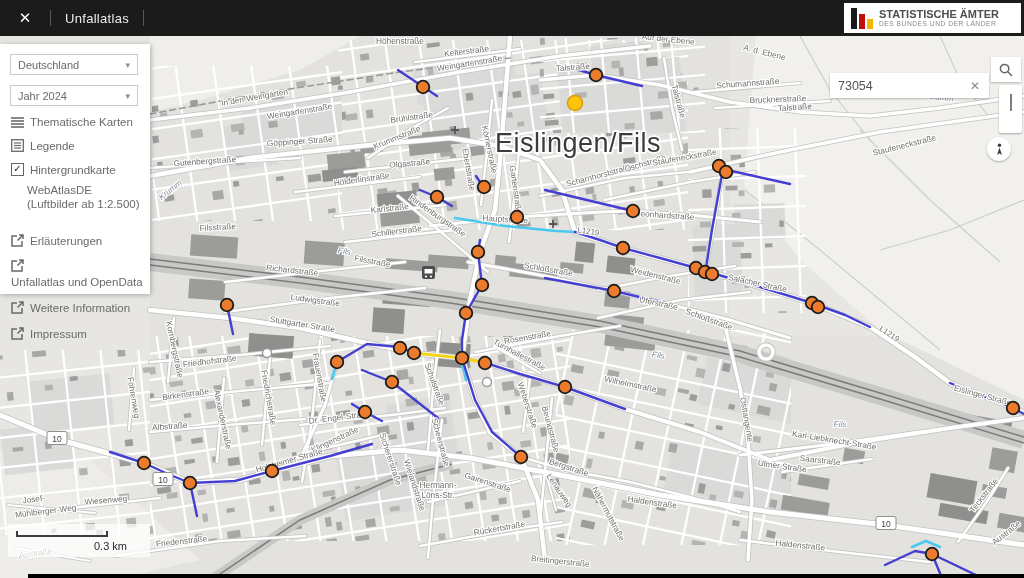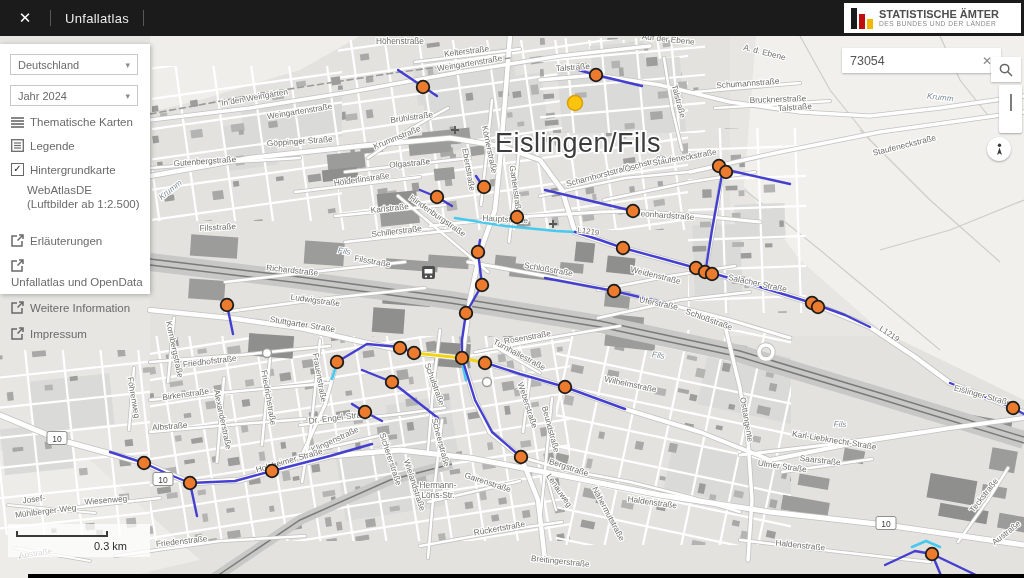--- a/index.html
+++ b/index.html
@@ -30,22 +30,22 @@
        display:flex;align-items:center;justify-content:space-between;padding:0 7px;
        box-sizing:border-box;font-size:11px;cursor:pointer;background:#fff;}
   .sel .chev{color:#8d8d8d;font-size:9px;}
   .item{position:absolute;left:11px;display:flex;align-items:center;font-size:11.5px;cursor:pointer;
         white-space:nowrap;}
   .item svg{margin-right:6px;flex:none;}
   .cbx{width:11px;height:11px;border:1px solid #666;margin-right:6px;font-size:10px;line-height:10px;
        text-align:center;color:#222;background:#fff;flex:none;}
   .sub{position:absolute;left:27px;font-size:11.5px;white-space:nowrap;text-align:center;}
   
-  .search{position:absolute;left:830px;top:48px;width:159px;height:25px;background:#fff;z-index:10;
-          display:flex;align-items:center;box-shadow:0 1px 2px rgba(0,0,0,.25);margin-left:12px;}
+  .search{position:absolute;left:830px;top:73px;width:159px;height:25px;background:#fff;z-index:10;
+          display:flex;align-items:center;box-shadow:0 1px 2px rgba(0,0,0,.25);}
   .search input{border:0;outline:0;flex:1;min-width:0;font-size:12.5px;color:#555;padding:0 8px;
           font-family:inherit;background:transparent;}
   .clearbtn{color:#888;font-size:12px;padding:0 9px;cursor:pointer;background:none;border:0;font-family:inherit;}
   .sbtn{position:absolute;left:991px;top:57px;width:30px;height:25px;background:#fff;z-index:10;
         border:0;display:flex;align-items:center;justify-content:center;cursor:pointer;
         box-shadow:0 1px 2px rgba(0,0,0,.25);}
   .zoomctl{position:absolute;left:999px;top:85px;width:23px;height:48px;background:#fff;z-index:10;
         border-radius:2px;box-shadow:0 1px 2px rgba(0,0,0,.3);cursor:pointer;}
   .zoomctl .vline{position:absolute;left:11px;top:9px;width:1.5px;height:17px;background:#7d7d7d;}
   .locate{position:absolute;left:987px;top:137px;width:24px;height:24px;border-radius:50%;z-index:10;

